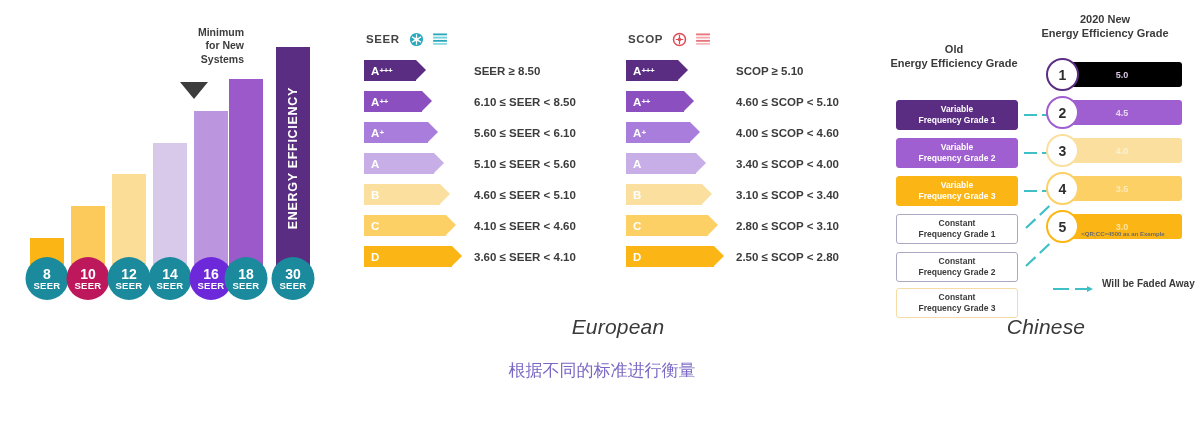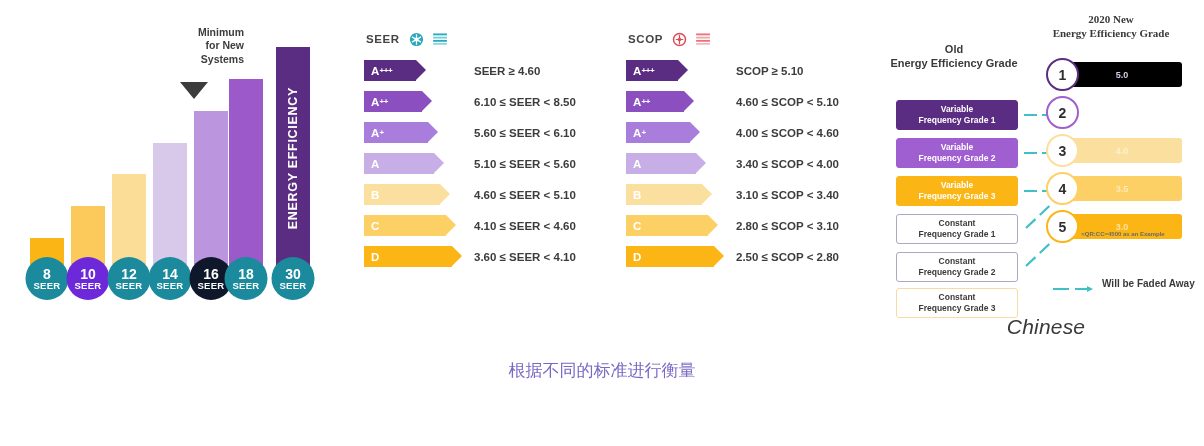--- a/index.html
+++ b/index.html
@@ -99,21 +99,21 @@
   }
   .grade-row { position: relative; }
 
   
   #chinese { left: 888px; width: 316px; }
   .cn-head {
     position: absolute; text-align: center;
     font-size: 11px; font-weight: 700; color: #3a3a3a; line-height: 1.3;
   }
   #cn-old-head { left: 2px; top: 42px; width: 128px; }
-  #cn-new-head { left: 138px; top: 12px; width: 170px; font-family: Liberation Serif, serif; }
+  #cn-new-head { left: 132px; top: 12px; width: 170px; }
 
   .old-box {
     position: absolute; left: 8px; width: 122px; height: 30px;
     border-radius: 3px;
     display: flex; flex-direction: column;
     align-items: center; justify-content: center;
     font-size: 8.5px; font-weight: 700; line-height: 1.25; text-align: center;
   }
   .new-row { position: absolute; left: 158px; }
   .new-bar {
@@ -168,42 +168,42 @@
     <div class="bars" id="us-bars">
         <div class="bar-slot" style="left: 0px;">
           <div class="bar" style="height: 32px; background: rgb(251, 182, 21);"></div>
           <div class="seer-badge" style="background: rgb(27, 138, 156);">
             <span class="num">8</span>
             <span class="lbl">SEER</span>
           </div>
         </div>
         <div class="bar-slot" style="left: 41px;">
           <div class="bar" style="height: 64px; background: rgb(252, 202, 91);"></div>
-          <div class="seer-badge" style="background: #6d28d9;">
+          <div class="seer-badge" style="background: #be185d;">
             <span class="num">10</span>
             <span class="lbl">SEER</span>
           </div>
         </div>
         <div class="bar-slot" style="left: 82px;">
           <div class="bar" style="height: 96px; background: rgb(251, 221, 151);"></div>
           <div class="seer-badge" style="background: rgb(27, 138, 156);">
             <span class="num">12</span>
             <span class="lbl">SEER</span>
           </div>
         </div>
         <div class="bar-slot" style="left: 123px;">
           <div class="bar" style="height: 127px; background: rgb(216, 201, 234);"></div>
           <div class="seer-badge" style="background: rgb(27, 138, 156); justify-content: center;">
             <span class="num">14</span>
             <span class="lbl">SEER</span>
           </div>
         </div>
         <div class="bar-slot" style="left: 164px;">
           <div class="bar" style="height: 159px; background: rgb(187, 150, 222);"></div>
-          <div class="seer-badge" style="background: #0f172a;">
+          <div class="seer-badge" style="background: #6d28d9;">
             <span class="num">16</span>
             <span class="lbl">SEER</span>
           </div>
         </div>
         <div class="bar-slot" style="left: 199px;">
           <div class="bar" style="height: 191px; background: rgb(155, 89, 201);"></div>
           <div class="seer-badge" style="background: rgb(27, 138, 156);">
             <span class="num">18</span>
             <span class="lbl">SEER</span>
           </div>
@@ -248,21 +248,21 @@
             <rect x="0" y="11" width="15" height="1.6" fill="#6fd2dd"></rect>
           </svg>
         </span>
       </div>
       <div class="eu-rows" id="seer-rows">
           <div class="grade-row">
             <div class="grade-arrow" style="width: 52px; background: rgb(91, 45, 130); color: rgb(91, 45, 130);">
               <span style="color: rgb(255, 255, 255);">A</span>
               <span class="sup" style="color: rgb(255, 255, 255);">+++</span>
             </div>
-            <div class="grade-formula">SEER ≥ 4.60</div>
+            <div class="grade-formula">SEER ≥ 8.50</div>
           </div>
           <div class="grade-row">
             <div class="grade-arrow" style="width: 58px; background: rgb(139, 79, 192); color: rgb(139, 79, 192);">
               <span style="color: rgb(255, 255, 255);">A</span>
               <span class="sup" style="color: rgb(255, 255, 255);">++</span>
             </div>
             <div class="grade-formula">6.10 ≤ SEER &lt; 8.50</div>
           </div>
           <div class="grade-row">
             <div class="grade-arrow" style="width: 64px; background: rgb(169, 125, 219); color: rgb(169, 125, 219);">
@@ -359,20 +359,21 @@
           </div>
           <div class="grade-row">
             <div class="grade-arrow" style="width: 88px; background: rgb(251, 182, 21); color: rgb(251, 182, 21);">
               <span style="color: rgb(255, 255, 255);">D</span>
             </div>
             <div class="grade-formula">2.50 ≤ SCOP &lt; 2.80</div>
           </div>
         </div>
     </div>
 
+    <div class="panel-title">European</div>
   </div>
 
   <div class="panel" id="chinese">
 
     <div class="cn-head" id="cn-old-head">
       <div>Old</div>
       <div>Energy Efficiency Grade</div>
     </div>
     <div class="cn-head" id="cn-new-head">
       <div>2020 New</div>
@@ -404,20 +405,21 @@
           <div>Constant</div>
           <div>Frequency Grade 3</div>
         </div>
       </div>
     <div id="cn-new-col">
         <div class="new-row" style="top: 62px; height: 26px; width: 140px;">
           <div class="new-bar" style="background: #000000; color: rgb(217, 200, 232);">5.0</div>
           <div class="new-circle" style="border-color: rgb(91, 45, 130);">1</div>
         </div>
         <div class="new-row" style="top: 100px; height: 26px; width: 140px;">
+          <div class="new-bar" style="background: rgb(160, 95, 208); color: rgb(232, 217, 243);">4.5</div>
           <div class="new-circle" style="border-color: rgb(160, 95, 208);">2</div>
         </div>
         <div class="new-row" style="top: 138px; height: 26px; width: 140px;">
           <div class="new-bar" style="background: rgb(251, 223, 158); color: rgb(253, 240, 207);">4.0</div>
           <div class="new-circle" style="border-color: rgb(251, 223, 158);">3</div>
         </div>
         <div class="new-row" style="top: 176px; height: 26px; width: 140px;">
           <div class="new-bar" style="background: rgb(253, 208, 102); color: rgb(254, 233, 181);">3.5</div>
           <div class="new-circle" style="border-color: rgb(253, 208, 102);">4</div>
         </div>

